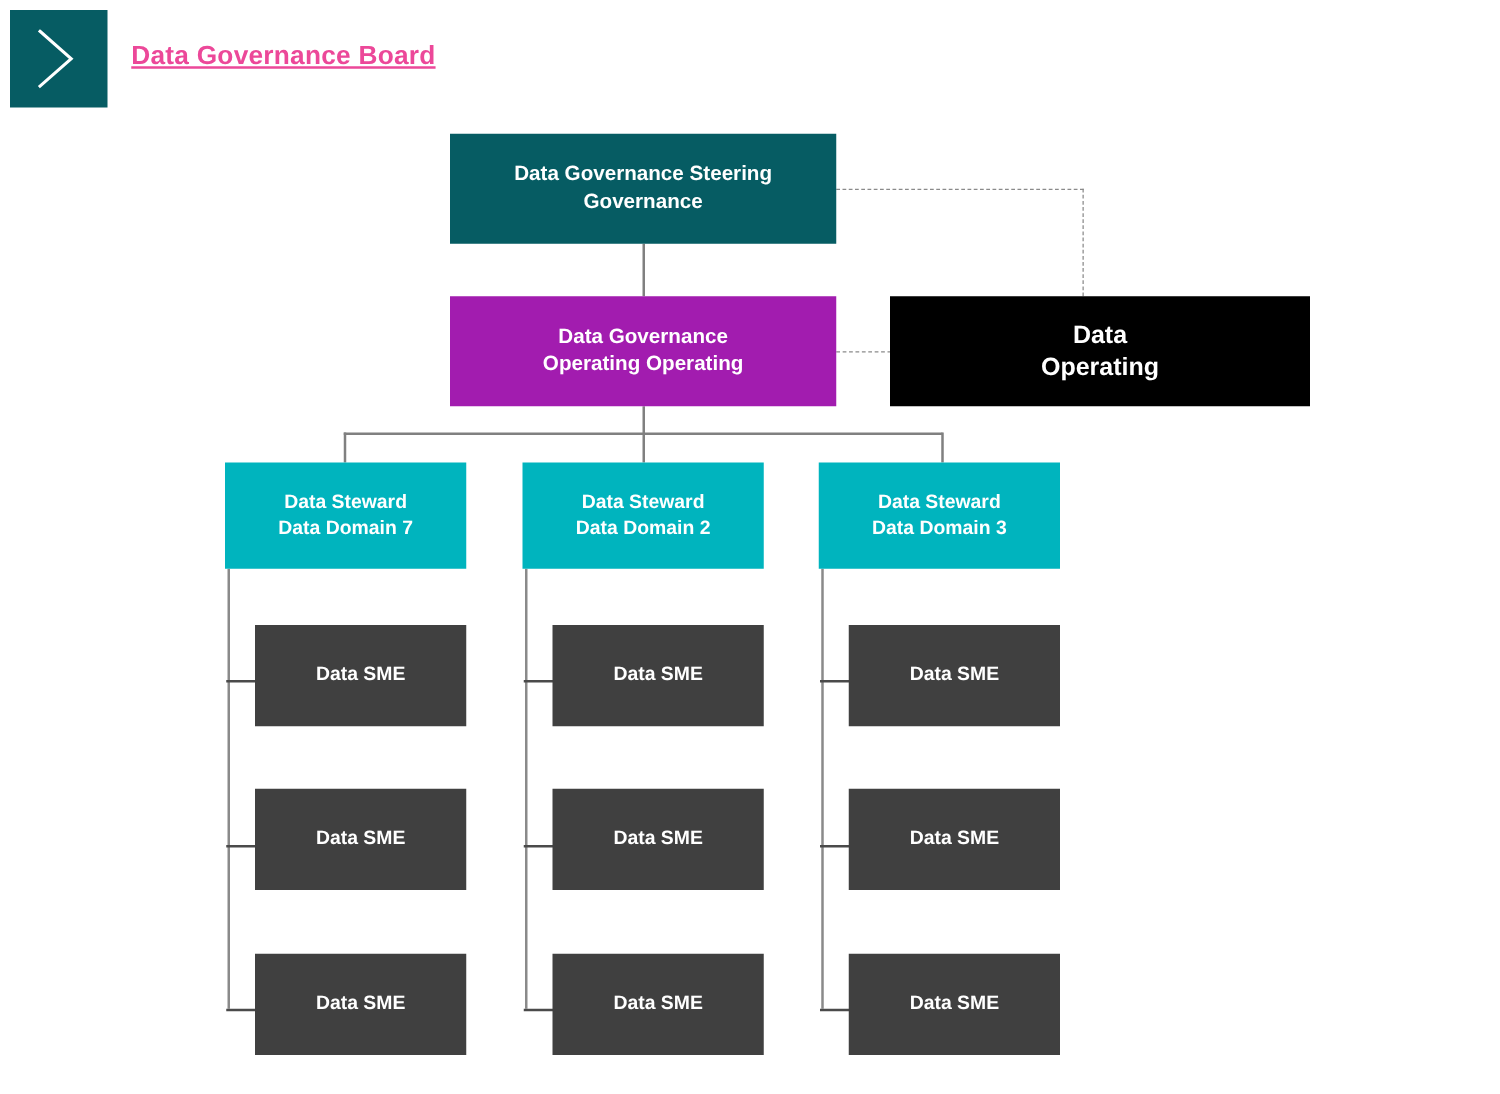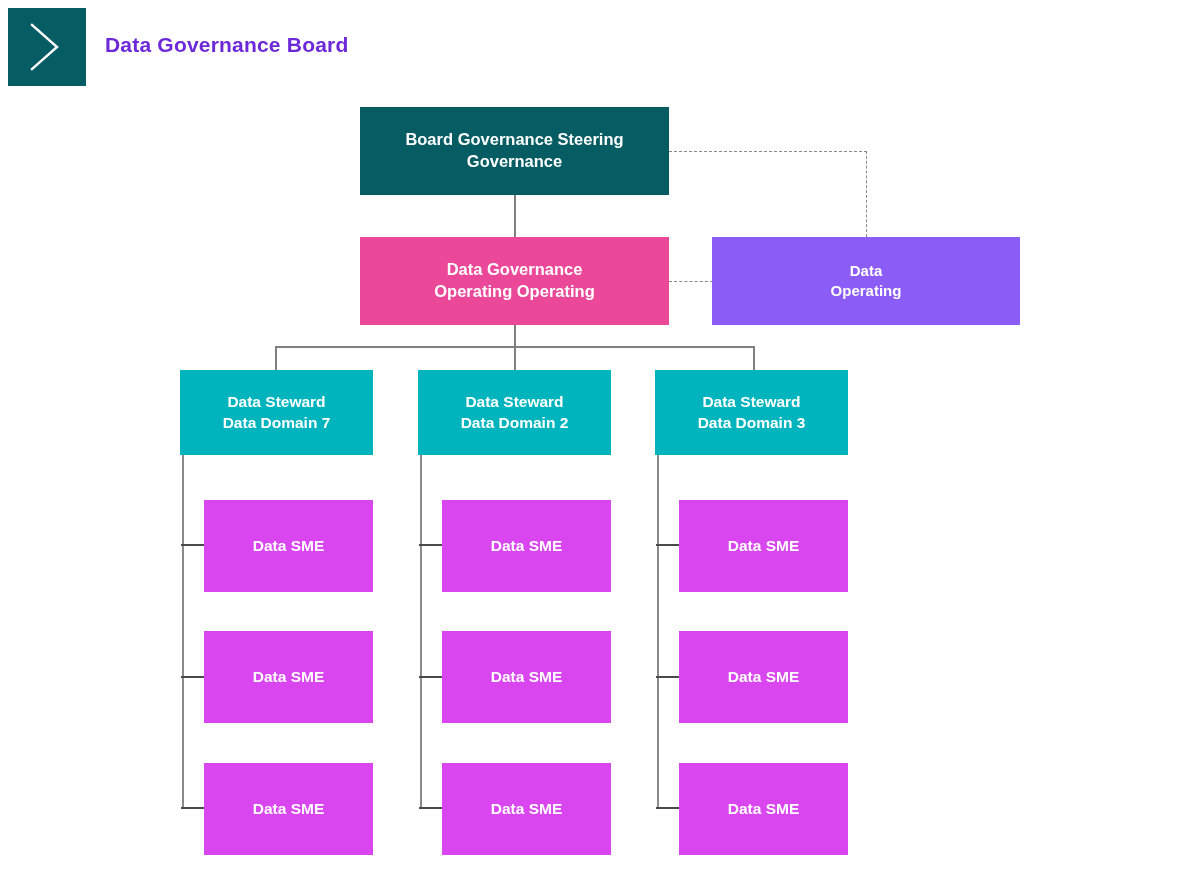--- a/index.html
+++ b/index.html
@@ -23,23 +23,24 @@
     left: 8px; top: 8px;
     width: 78px; height: 78px;
     background: #065C63;
   }
   .logo-square svg { display: block; }
   .page-title {
     position: absolute;
     left: 105px; top: 33px;
     font-size: 21px;
     font-weight: bold;
-    color: #6d28d9;
+    color: #ec4899;
     letter-spacing: 0.2px;
     white-space: nowrap;
+    text-decoration: underline;
   }
 
   
   .node {
     position: absolute;
     display: flex;
     align-items: center;
     justify-content: center;
     text-align: center;
     color: #ffffff;
@@ -51,42 +52,42 @@
 
   .node-steering {
     left: 360px; top: 107px;
     width: 309px; height: 88px;
     background: #065C63;
     font-size: 16.5px;
   }
   .node-operating {
     left: 360px; top: 237px;
     width: 309px; height: 88px;
-    background: #ec4899;
+    background: #a21caf;
     font-size: 16.5px;
   }
   .node-datamgmt {
     left: 712px; top: 237px;
-    width: 308px; height: 88px;
-    background: #8b5cf6;
-    font-size: 15px;
+    width: 336px; height: 88px;
+    background: #000000;
+    font-size: 20px;
   }
   .node-steward {
     top: 370px;
     width: 193px; height: 85px;
     background: #00B4BE;
     font-size: 15.5px;
   }
   .sw1 { left: 180px; }
   .sw2 { left: 418px; }
   .sw3 { left: 655px; }
 
   .node-sme {
-    width: 169px; height: 92px;
-    background: #d946ef;
+    width: 169px; height: 81px;
+    background: #404040;
     font-size: 15.5px;
   }
   .smeA { left: 204px; }
   .smeB { left: 442px; }
   .smeC { left: 679px; }
   .row1 { top: 500px; }
   .row2 { top: 631px; }
   .row3 { top: 763px; }
 
   
@@ -166,21 +167,21 @@
   <div class="stub stub1 stubR3"></div>
   <div class="stub stub2 stubR1"></div>
   <div class="stub stub2 stubR2"></div>
   <div class="stub stub2 stubR3"></div>
   <div class="stub stub3 stubR1"></div>
   <div class="stub stub3 stubR2"></div>
   <div class="stub stub3 stubR3"></div>
 
   <div class="node node-steering">
     <div>
-      <span>Board Governance Steering</span>
+      <span>Data Governance Steering</span>
       <span>Governance</span>
     </div>
   </div>
 
   <div class="node node-operating">
     <div>
       <span>Data Governance</span>
       <span>Operating Operating</span>
     </div>
   </div>

